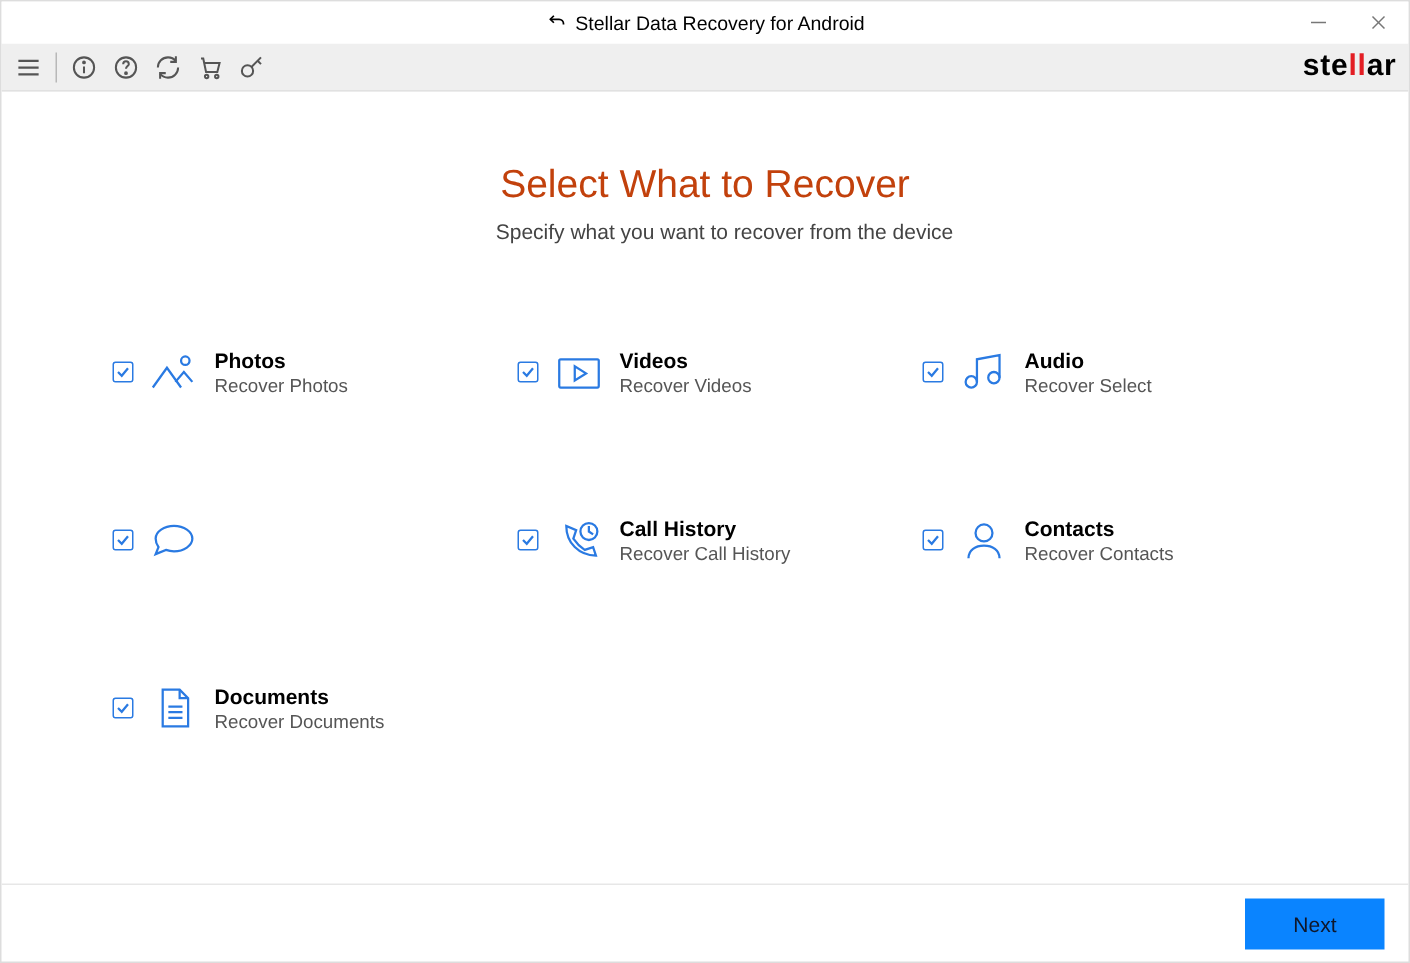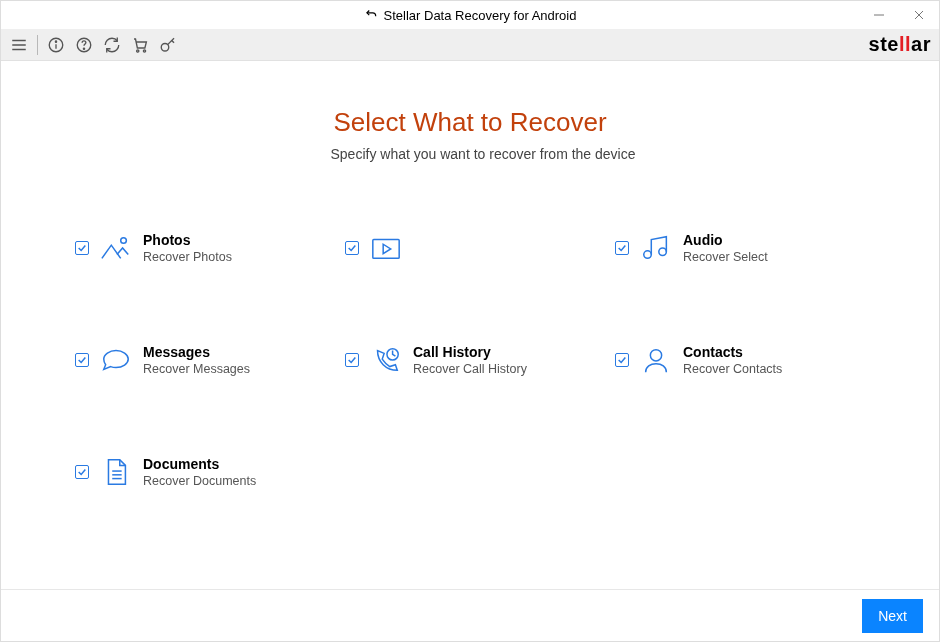--- a/index.html
+++ b/index.html
@@ -139,24 +139,24 @@
 .footer {
   height: 52px;
   border-top: 1px solid #e7e7e7;
   display: flex;
   justify-content: flex-end;
   align-items: center;
   padding: 0 16px;
 }
 .next-btn {
   background: #0a84ff;
-  color: #ffffff;
+  color: #0f172a;
   border: none;
   font-size: 14px;
-  padding: 9px 16px;
+  padding: 9px 32px;
   cursor: pointer;
 }
 </style>
 </head>
 <body>
 
 <div class="titlebar">
   <div class="title-wrap">
     <span>
       <svg width="14" height="14" viewBox="0 0 24 24" fill="none" stroke="#000" stroke-width="2">
@@ -261,20 +261,24 @@
           <svg viewBox="0 0 12 12">
             <polyline points="2 6 5 9 10 3" fill="none" stroke="#2a7ae2" stroke-width="1.8"></polyline>
           </svg>
         </span>
       <span class="iticon">
         <svg viewBox="0 0 34 30">
             <rect x="3" y="6" width="28" height="20" rx="1"></rect>
             <polygon points="14 11 14 21 22 16"></polygon>
           </svg>
       </span>
+      <div class="labels">
+          <div class="t">Videos</div>
+          <div class="s">Recover Videos</div>
+        </div>
     </div>
 
     <div class="item">
       <span class="cb">
           <svg viewBox="0 0 12 12">
             <polyline points="2 6 5 9 10 3" fill="none" stroke="#2a7ae2" stroke-width="1.8"></polyline>
           </svg>
         </span>
       <span class="iticon">
         <svg viewBox="0 0 34 30">
@@ -293,24 +297,20 @@
       <span class="cb">
           <svg viewBox="0 0 12 12">
             <polyline points="2 6 5 9 10 3" fill="none" stroke="#2a7ae2" stroke-width="1.8"></polyline>
           </svg>
         </span>
       <span class="iticon">
         <svg viewBox="0 0 34 30">
             <path d="M30 14c0 5-6 9-13 9-2 0-4-.4-5.7-1L4 25l2-5C4.7 18.3 4 16.2 4 14c0-5 6-9 13-9s13 4 13 9z"></path>
           </svg>
       </span>
-      <div class="labels">
-          <div class="t">Messages</div>
-          <div class="s">Recover Messages</div>
-        </div>
     </div>
 
     <div class="item">
       <span class="cb">
           <svg viewBox="0 0 12 12">
             <polyline points="2 6 5 9 10 3" fill="none" stroke="#2a7ae2" stroke-width="1.8"></polyline>
           </svg>
         </span>
       <span class="iticon">
         <svg viewBox="0 0 34 30">

